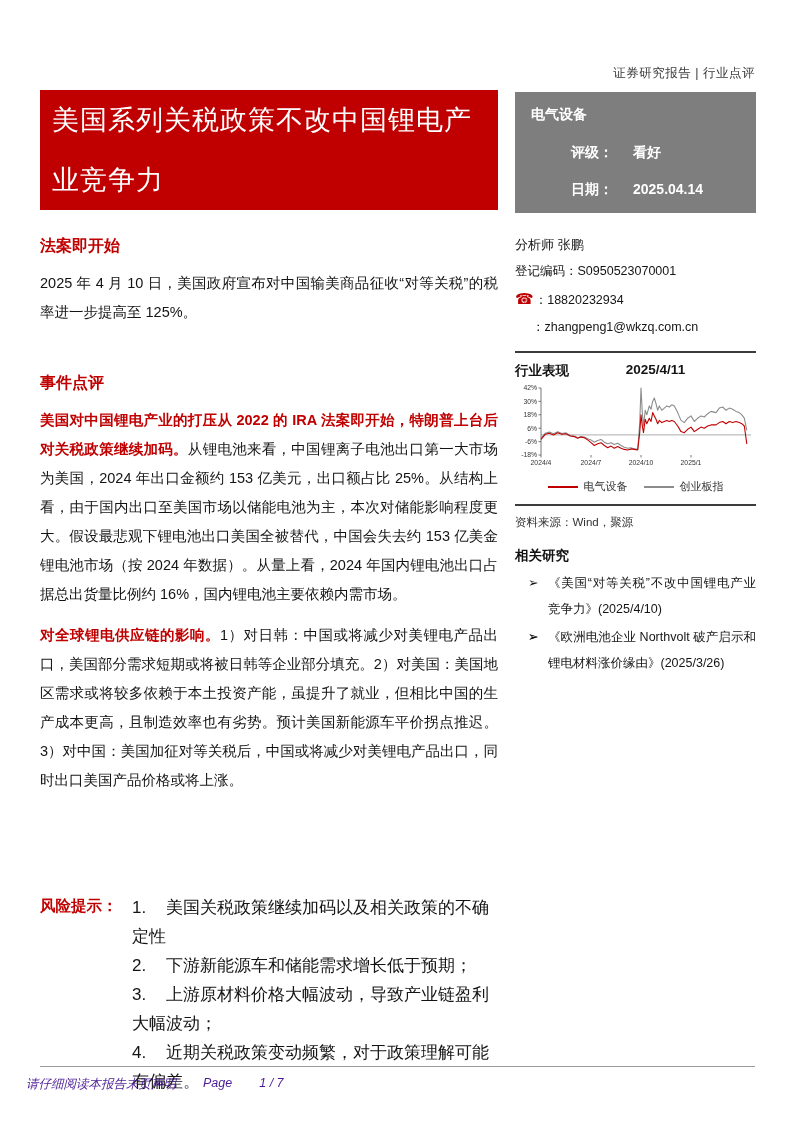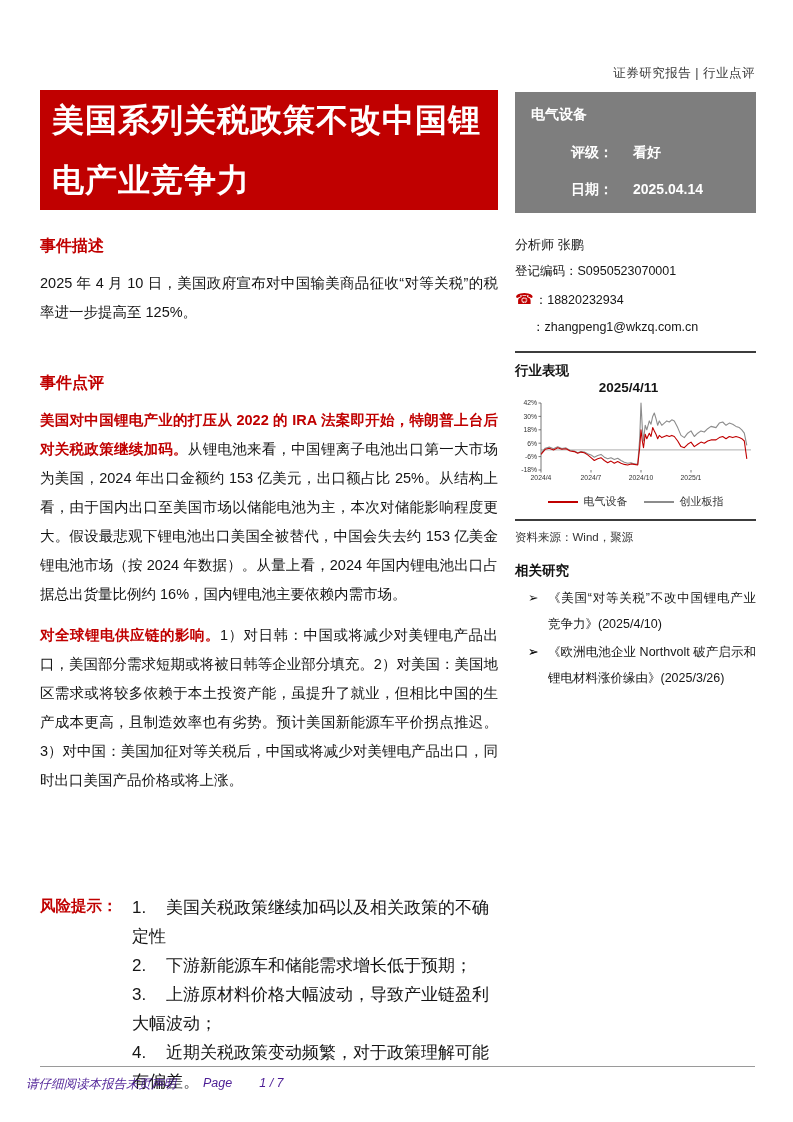--- a/index.html
+++ b/index.html
@@ -6,21 +6,21 @@
   .page {
     position:relative; width:793px; height:1122px; margin:0 auto;
     background:#ffffff; font-family:"Liberation Sans", sans-serif; overflow:hidden;
   }
   
   .header-right { position:absolute; top:65px; right:38px; font-size:12.5px; color:#3a3a3a; letter-spacing:.5px; }
 
   
   .left-col { position:absolute; left:40px; top:90px; width:458px; }
   .title-block {
-    background:#c00000; color:#fff; font-weight:bold; font-size:32px;
+    background:#c00000; color:#fff; font-weight:normal; font-size:27px;
     letter-spacing:1px; line-height:60px; padding:0 12px; box-sizing:border-box; width:100%;
   }
   .section-heading { color:#c00000; font-size:16px; font-weight:bold; margin:0; }
   .h-desc { margin-top:26px; }
   .h-comment { margin-top:46px; }
   p.body { font-size:14.5px; line-height:29px; text-align:justify; color:#141414; margin:12px 0 0 0; }
   .lead-red { color:#c00000; font-weight:bold; }
 
   .risk { display:flex; margin-top:98px; }
   .risk-label { color:#c00000; font-weight:bold; font-size:15.5px; width:92px; flex:none; padding-top:3px; }
@@ -36,21 +36,21 @@
   .info-row { display:flex;margin-left:40px; }
   .info-label { width:62px; flex:none; }
 
   .analyst { margin-top:18px; font-size:12.5px; color:#141414; line-height:27px; }
   .analyst-name { font-weight:normal; font-size:13px; }
   .phone-icon { color:#c00000; font-size:15px; margin-right:1px; }
   .email-row .spacer { display:inline-block; width:17px; }
 
   .divider { border:none; border-top:2px solid #3c3c3c; margin:10px 0 0 0; }
 
-  .chart-head { display:flex; margin-top:9px; font-size:13.5px; font-weight:bold; color:#141414;flex-direction:column; }
+  .chart-head { display:flex; margin-top:9px; font-size:13.5px; font-weight:bold; color:#141414; }
   .chart-date { margin:0 auto; padding-right:14px; }
   #chart { display:block; margin-top:3px; }
   .legend { display:flex; justify-content:center; align-items:center; gap:16px; margin-top:0; font-size:11px; color:#333; }
   .legend-item { display:flex; align-items:center; }
   .legend-line { display:inline-block; width:30px; height:2px; margin-right:6px; }
 
   .source { font-size:11.5px; color:#333; margin-top:9px; }
   .related-heading { font-size:13.5px; font-weight:bold; margin-top:17px; color:#111; }
   .related-list { margin:5px 0 0; padding:0; list-style:none; font-size:12.5px; line-height:26px; color:#141414; }
   .related-list li { position:relative; padding-left:33px; text-align:justify; margin-top:2px; }
@@ -68,21 +68,21 @@
 <body>
 
 <div class="page">
 
   <div class="header-right">证券研究报告 | 行业点评</div>
 
   <div class="left-col">
 
     <div class="title-block">美国系列关税政策不改中国锂电产业竞争力</div>
 
-    <h2 class="section-heading h-desc">事件描述</h2>
+    <h2 class="section-heading h-desc">法案即开始</h2>
     <p class="body">2025 年 4 月 10 日，美国政府宣布对中国输美商品征收“对等关税”的税率进一步提高至 125%。</p>
 
     <h2 class="section-heading h-comment">事件点评</h2>
     <p class="body"><span class="lead-red">美国对中国锂电产业的打压从 2022 的 IRA 法案即开始，特朗普上台后对关税政策继续加码。</span><span>从锂电池来看，中国锂离子电池出口第一大市场为美国，2024 年出口金额约 153 亿美元，出口额占比 25%。从结构上看，由于国内出口至美国市场以储能电池为主，本次对储能影响程度更大。假设最悲观下锂电池出口美国全被替代，中国会失去约 153 亿美金锂电池市场（按 2024 年数据）。从量上看，2024 年国内锂电池出口占据总出货量比例约 16%，国内锂电池主要依赖内需市场。</span></p>
     <p class="body"><span class="lead-red">对全球锂电供应链的影响。</span><span>1）对日韩：中国或将减少对美锂电产品出口，美国部分需求短期或将被日韩等企业部分填充。2）对美国：美国地区需求或将较多依赖于本土投资产能，虽提升了就业，但相比中国的生产成本更高，且制造效率也有劣势。预计美国新能源车平价拐点推迟。3）对中国：美国加征对等关税后，中国或将减少对美锂电产品出口，同时出口美国产品价格或将上涨。</span></p>
 
     <div class="risk">
       <div class="risk-label">风险提示：</div>
       <ol class="risk-list" id="risk-list">
           <li><span class="num">1.</span><span>美国关税政策继续加码以及相关政策的不确定性</span></li>

